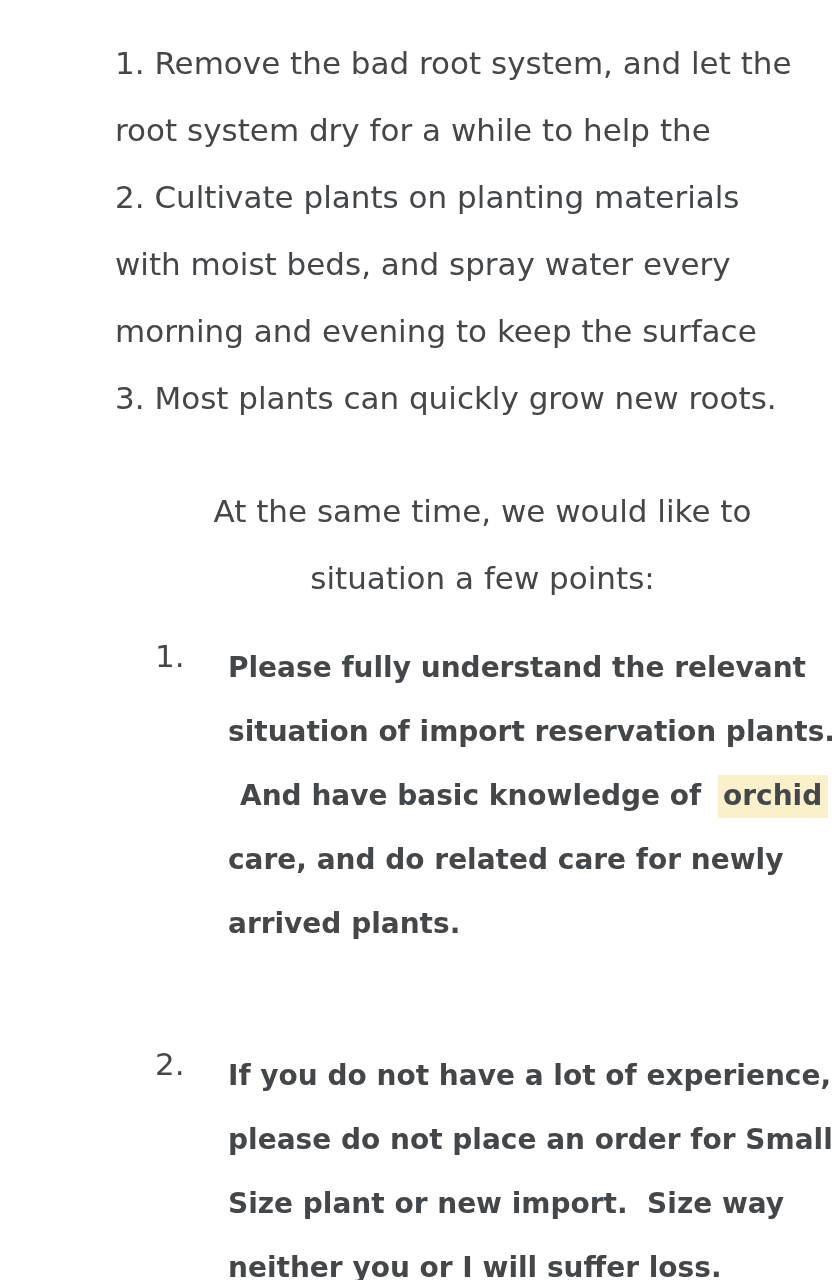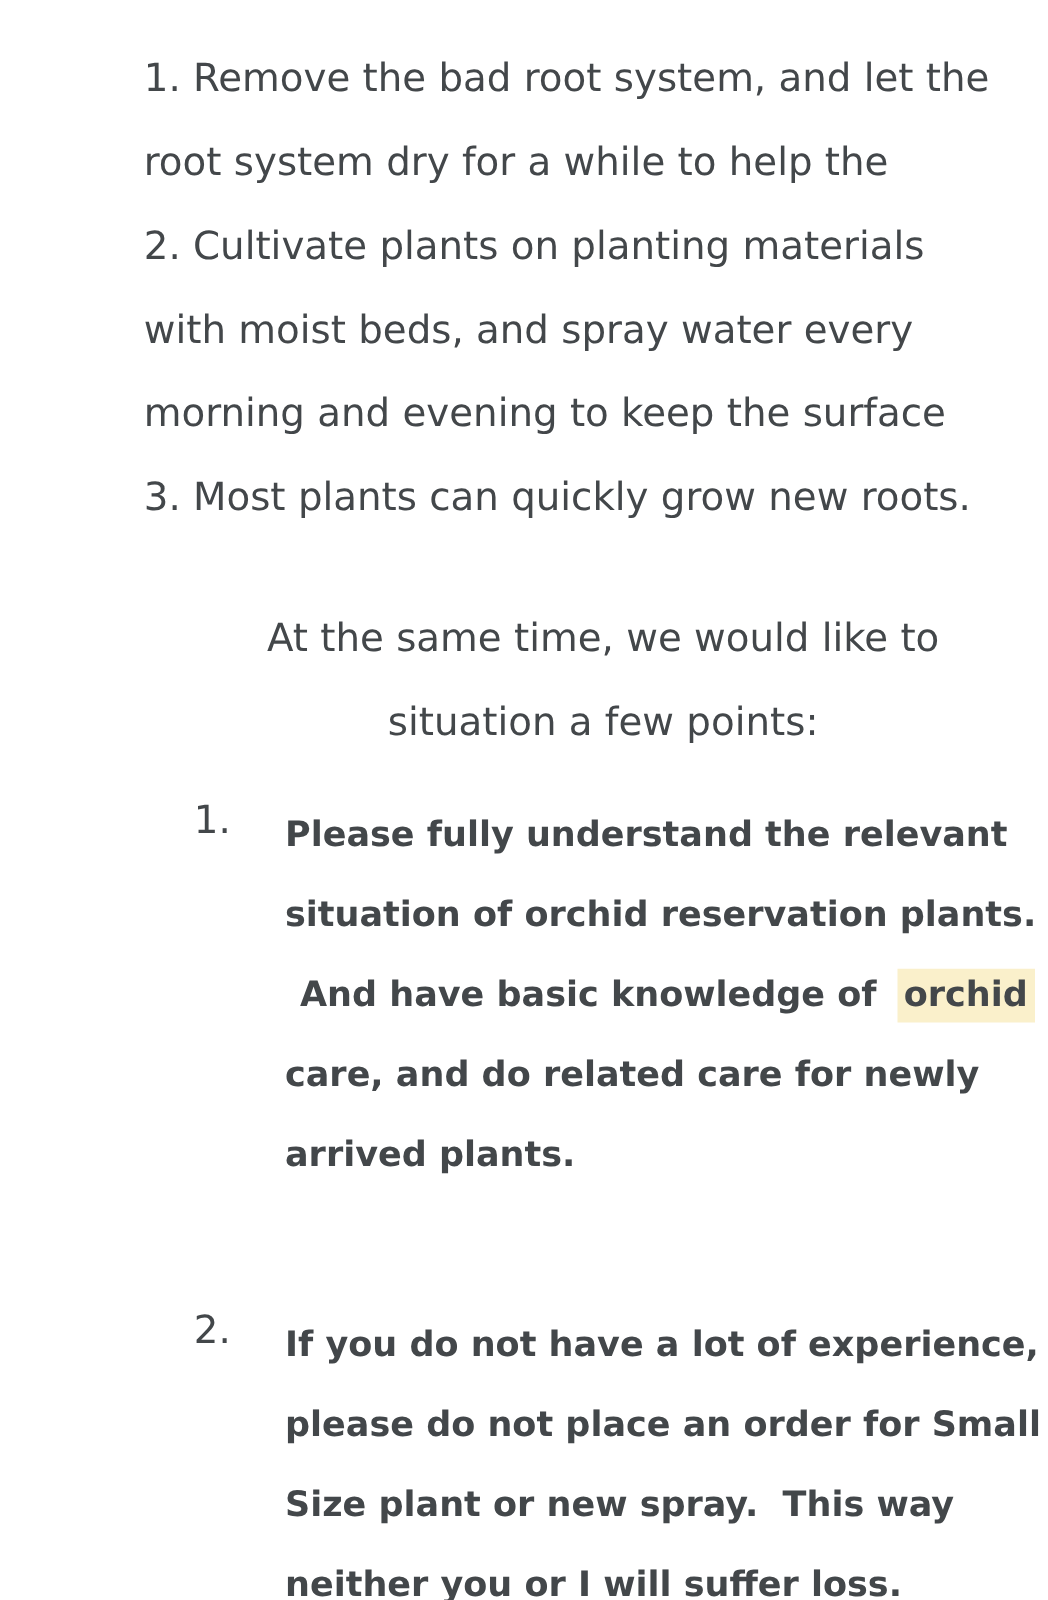--- a/index.html
+++ b/index.html
@@ -77,33 +77,33 @@
     <div class="line">At the same time, we would like to</div>
     <div class="line">situation a few points:</div>
   </div>
 
   <div class="numbered-list">
 
     <div class="list-item">
       <div class="list-marker">1.</div>
       <div class="list-body">
         <div class="line">Please fully understand the relevant</div>
-        <div class="line">situation of orchid reservation plants.</div>
+        <div class="line">situation of import reservation plants.</div>
         <div class="line"><span>And have basic knowledge of </span><span class="highlight">orchid</span></div>
         <div class="line">care, and do related care for newly</div>
         <div class="line">arrived plants.</div>
       </div>
     </div>
 
     <div class="list-item">
       <div class="list-marker">2.</div>
       <div class="list-body">
         <div class="line">If you do not have a lot of experience,</div>
         <div class="line">please do not place an order for Small</div>
-        <div class="line">Size plant or new spray.  This way</div>
+        <div class="line">Size plant or new import.  Size way</div>
         <div class="line">neither you or I will suffer loss.</div>
       </div>
     </div>
 
   </div>
 
   <div class="final-notice">ALL SALES ARE FINAL</div>
 
 </div>
 

